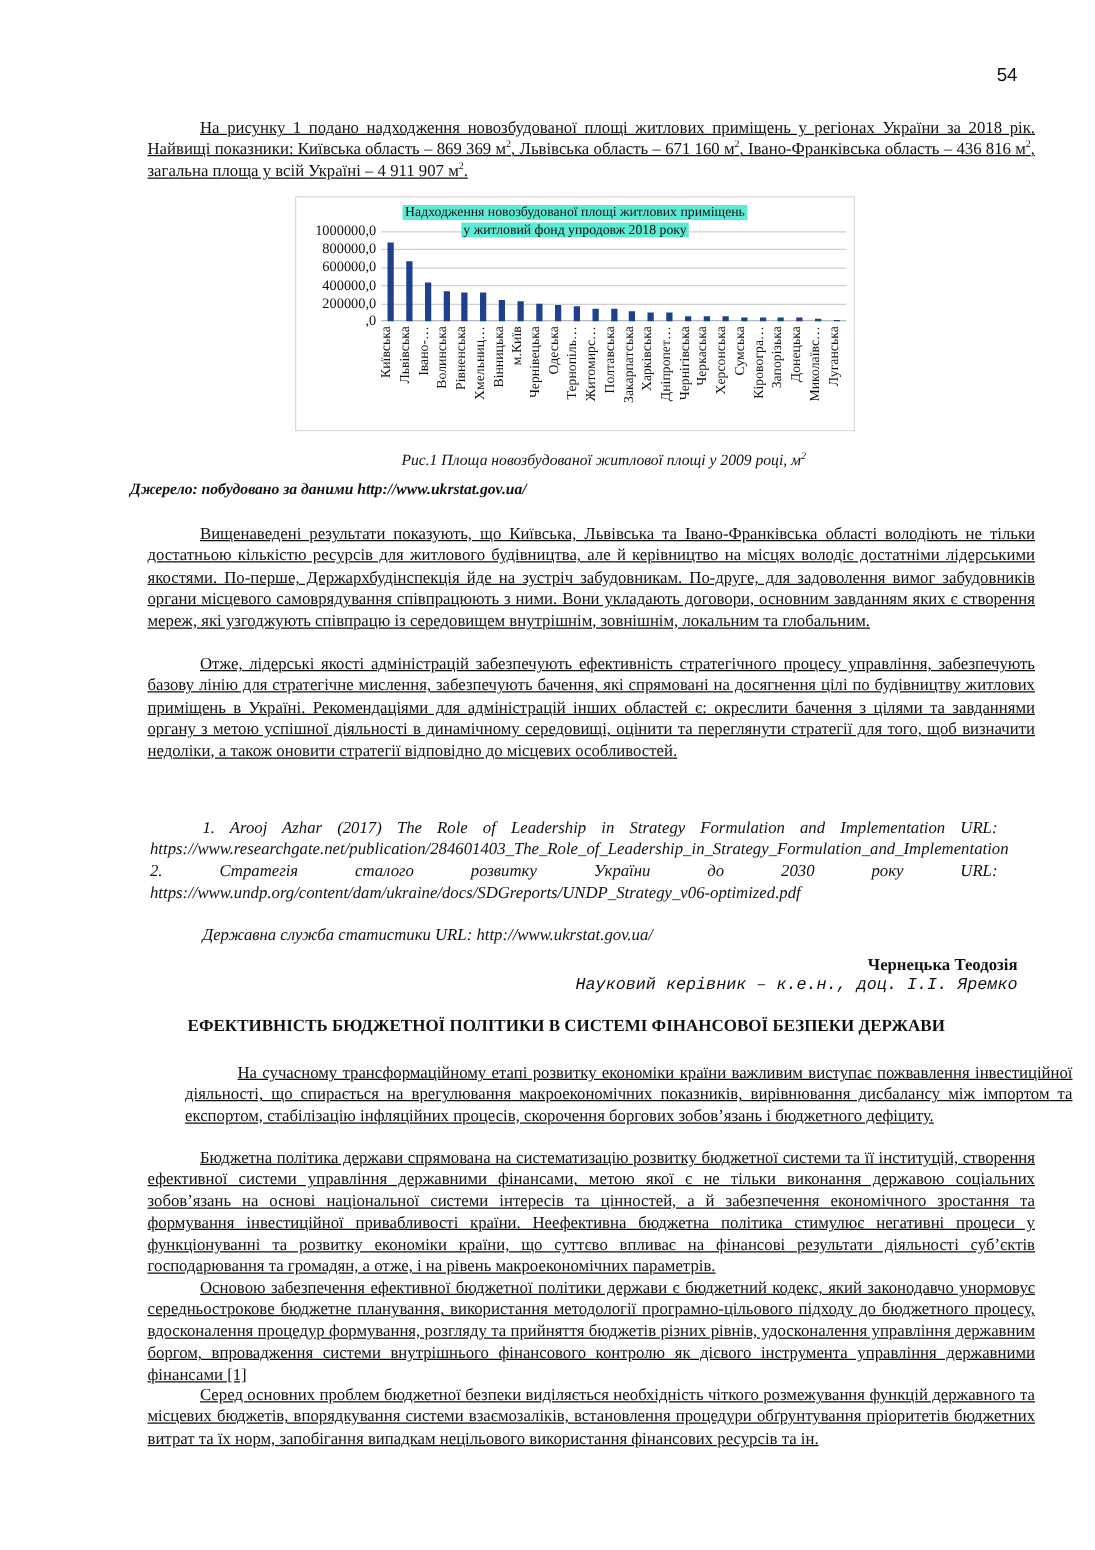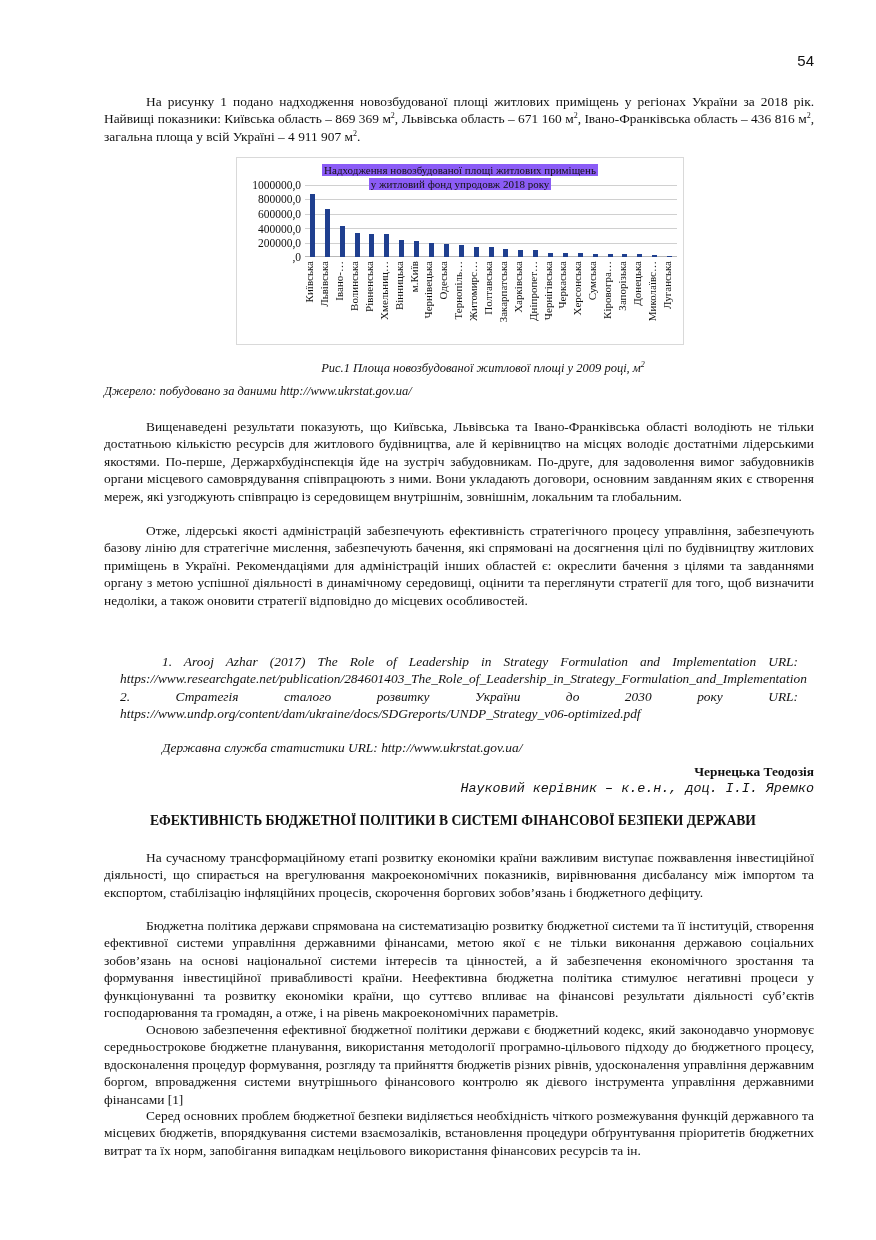--- a/index.html
+++ b/index.html
@@ -1,43 +1,43 @@
 <!DOCTYPE html>
 <html><head>
 <meta charset="utf-8">
 <style>
   html, body { margin: 0; padding: 0; background: #ffffff; }
   body { width: 876px; height: 1240px; position: relative; overflow: hidden;
          font-family: "Liberation Serif", "DejaVu Serif", serif; color: #111; }
   .page-num { position: absolute; top: 52px; right: 62px; font-family: "Liberation Sans", "DejaVu Sans", sans-serif; font-size: 15px; }
-  .text { position: absolute; left: 104px; width: 710px; font-size: 13.4px; line-height: 17.4px; text-align: justify; }
+  .text { position: absolute; left: 118px; width: 710px; font-size: 13.4px; line-height: 17.4px; text-align: justify; text-decoration: underline; }
   .text p { margin: 0; text-indent: 42px; }
   .p1 { top: 93px; }
   .chart-box { position: absolute; left: 236px; top: 157px; width: 446px; height: 186px; border: 1px solid #d9d9d9; background: #fff; }
   .chart-title { position: absolute; left: 0; width: 100%; top: 5px; text-align: center; font-size: 11px; line-height: 14px; z-index: 2; }
-  .chart-title span { background: #8b5cf6; padding: 0 2px; }
+  .chart-title span { background: #5eead4; padding: 0 2px; }
   .y-labels { position: absolute; left: 2px; top: 20px; width: 62px; }
   .y-label { position: absolute; right: 0; font-size: 11.5px; line-height: 12px; text-align: right; }
   .plot { position: absolute; left: 68px; top: 27px; width: 372px; height: 72px; }
   .gridline { position: absolute; left: 0; width: 100%; height: 1px; background: #d0d0d0; }
   .axis-line { position: absolute; left: 0; width: 100%; height: 1px; background: #b8b8b8; bottom: 0; }
   .bar { position: absolute; bottom: 0; width: 5px; background: #1f3f8f; }
   .xcats { position: absolute; left: 68px; top: 101px; width: 372px; height: 82px; }
   .xcat { position: absolute; top: 2px; width: 14px; height: 80px; }
   .xcat span { position: absolute; right: 0; top: 0; writing-mode: vertical-rl; transform: rotate(180deg); font-size: 11px; line-height: 13px; white-space: nowrap; }
   .caption { position: absolute; top: 361px; left: 0; width: 876px; text-align: center; font-style: italic; font-size: 12.5px; padding-left: 90px; box-sizing: border-box; }
-  .source { position: absolute; top: 384px; left: 104px; font-style: italic; font-size: 12.5px; }
+  .source { position: absolute; top: 384px; left: 104px; font-style: italic; font-size: 12.5px; font-weight: bold; }
   .p2 { top: 418px; }
   .p3 { top: 522px; }
   .refs { position: absolute; left: 104px; width: 710px; top: 637px; font-style: italic; font-size: 13.4px; line-height: 17.4px; text-align: justify; }
   .refs p { margin: 16px; text-indent: 42px; }
   .author { position: absolute; right: 62px; top: 764px; font-weight: bold; font-size: 13.4px; }
   .advisor { position: absolute; right: 62px; top: 781px; font-style: italic; font-size: 13.4px; font-family: Liberation Mono, monospace; }
   .title2 { position: absolute; top: 813px; left: 0; width: 876px; text-align: center; font-weight: bold; font-size: 13.6px; padding-left: 30px; box-sizing: border-box; }
-  .p4 { top: 849px; }
+  .p4 { top: 849px; margin-left: 30px; }
   .p5 { top: 917px; }
   .p6 { top: 1021px; }
   .p7 { top: 1107px; }
   sup { font-size: 8px; line-height: 0; }
 </style>
 </head>
 <body>
 
 <div class="page-num">54</div>
 

